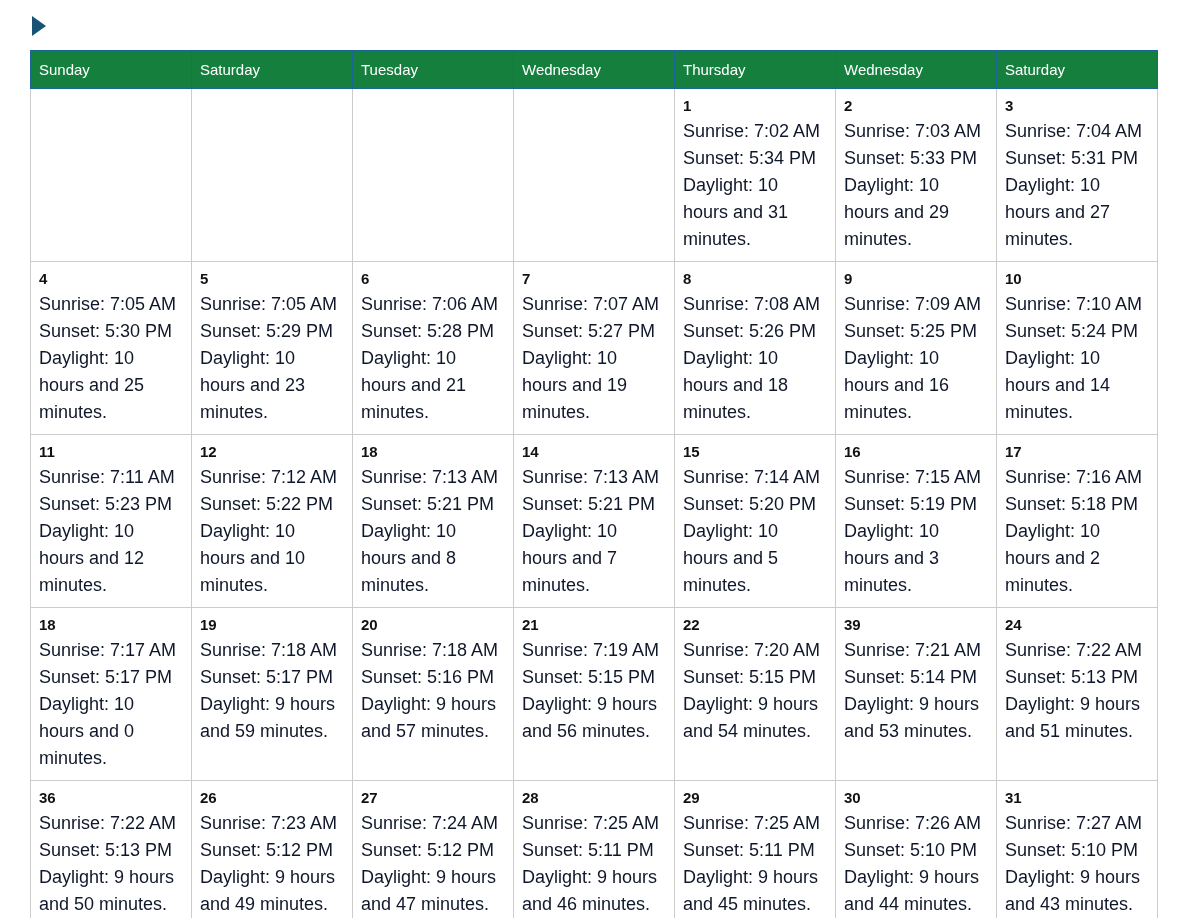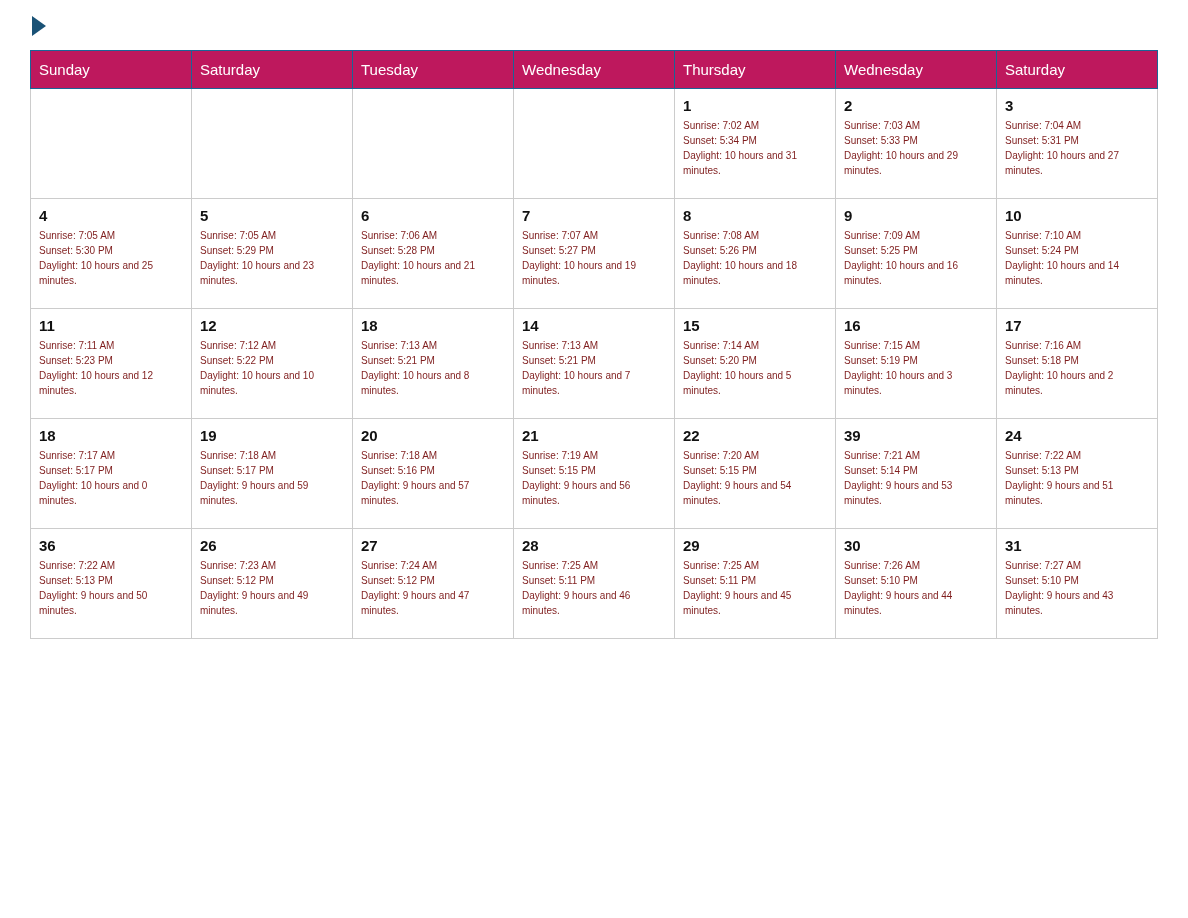--- a/index.html
+++ b/index.html
@@ -65,21 +65,21 @@
       font-size: 20px;
       color: #333;
       margin-top: 4px;
     }
     .calendar-table {
       width: 100%;
       border-collapse: collapse;
       table-layout: fixed;
     }
     .calendar-table thead tr th {
-      background-color: #be185d;
+      background-color: #15803d;
       color: #fff;
       padding: 10px 8px;
       font-size: 15px;
       font-weight: normal;
       text-align: left;
       border: 1px solid #1a6496;
     }
     .calendar-table tbody tr td {
       border: 1px solid #ccc;
       vertical-align: top;
@@ -89,22 +89,22 @@
       color: #222;
     }
     .day-number {
       font-size: 15px;
       font-weight: bold;
       color: #111;
       display: block;
       margin-bottom: 4px;
     }
     .day-info {
-      color: #7f1d1d;
-      font-size: 10px;
+      color: #0f172a;
+      font-size: 18px;
       line-height: 1.5;
     }
     .empty-cell {
       background: #fff;
     }
     tbody tr td:first-child .day-number,
     tbody tr td .day-number {
       color: #111;
     }
   </style>

